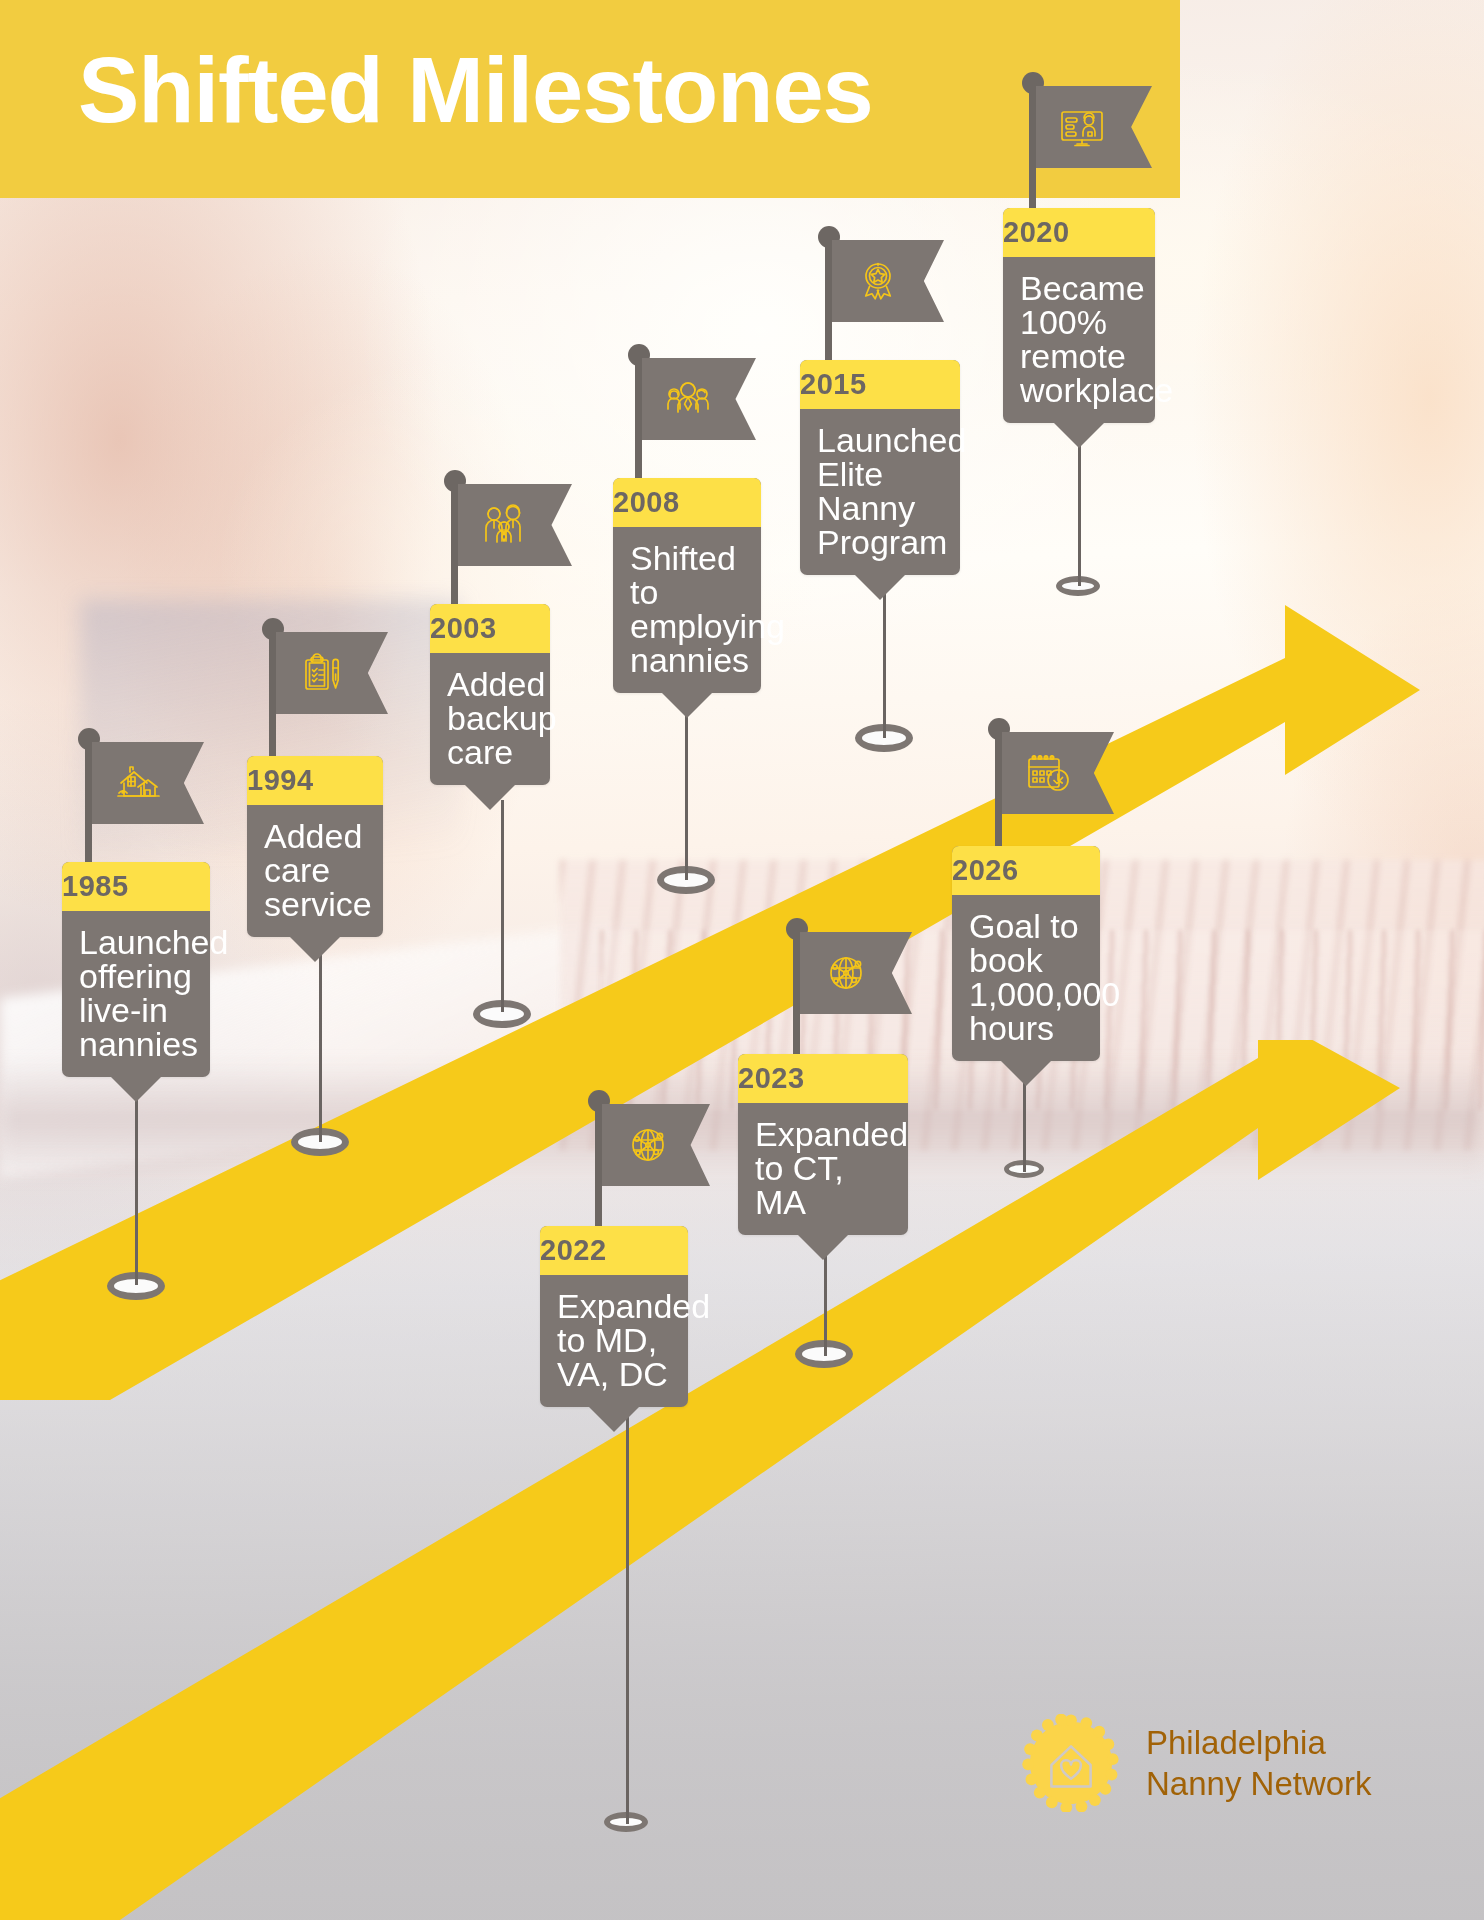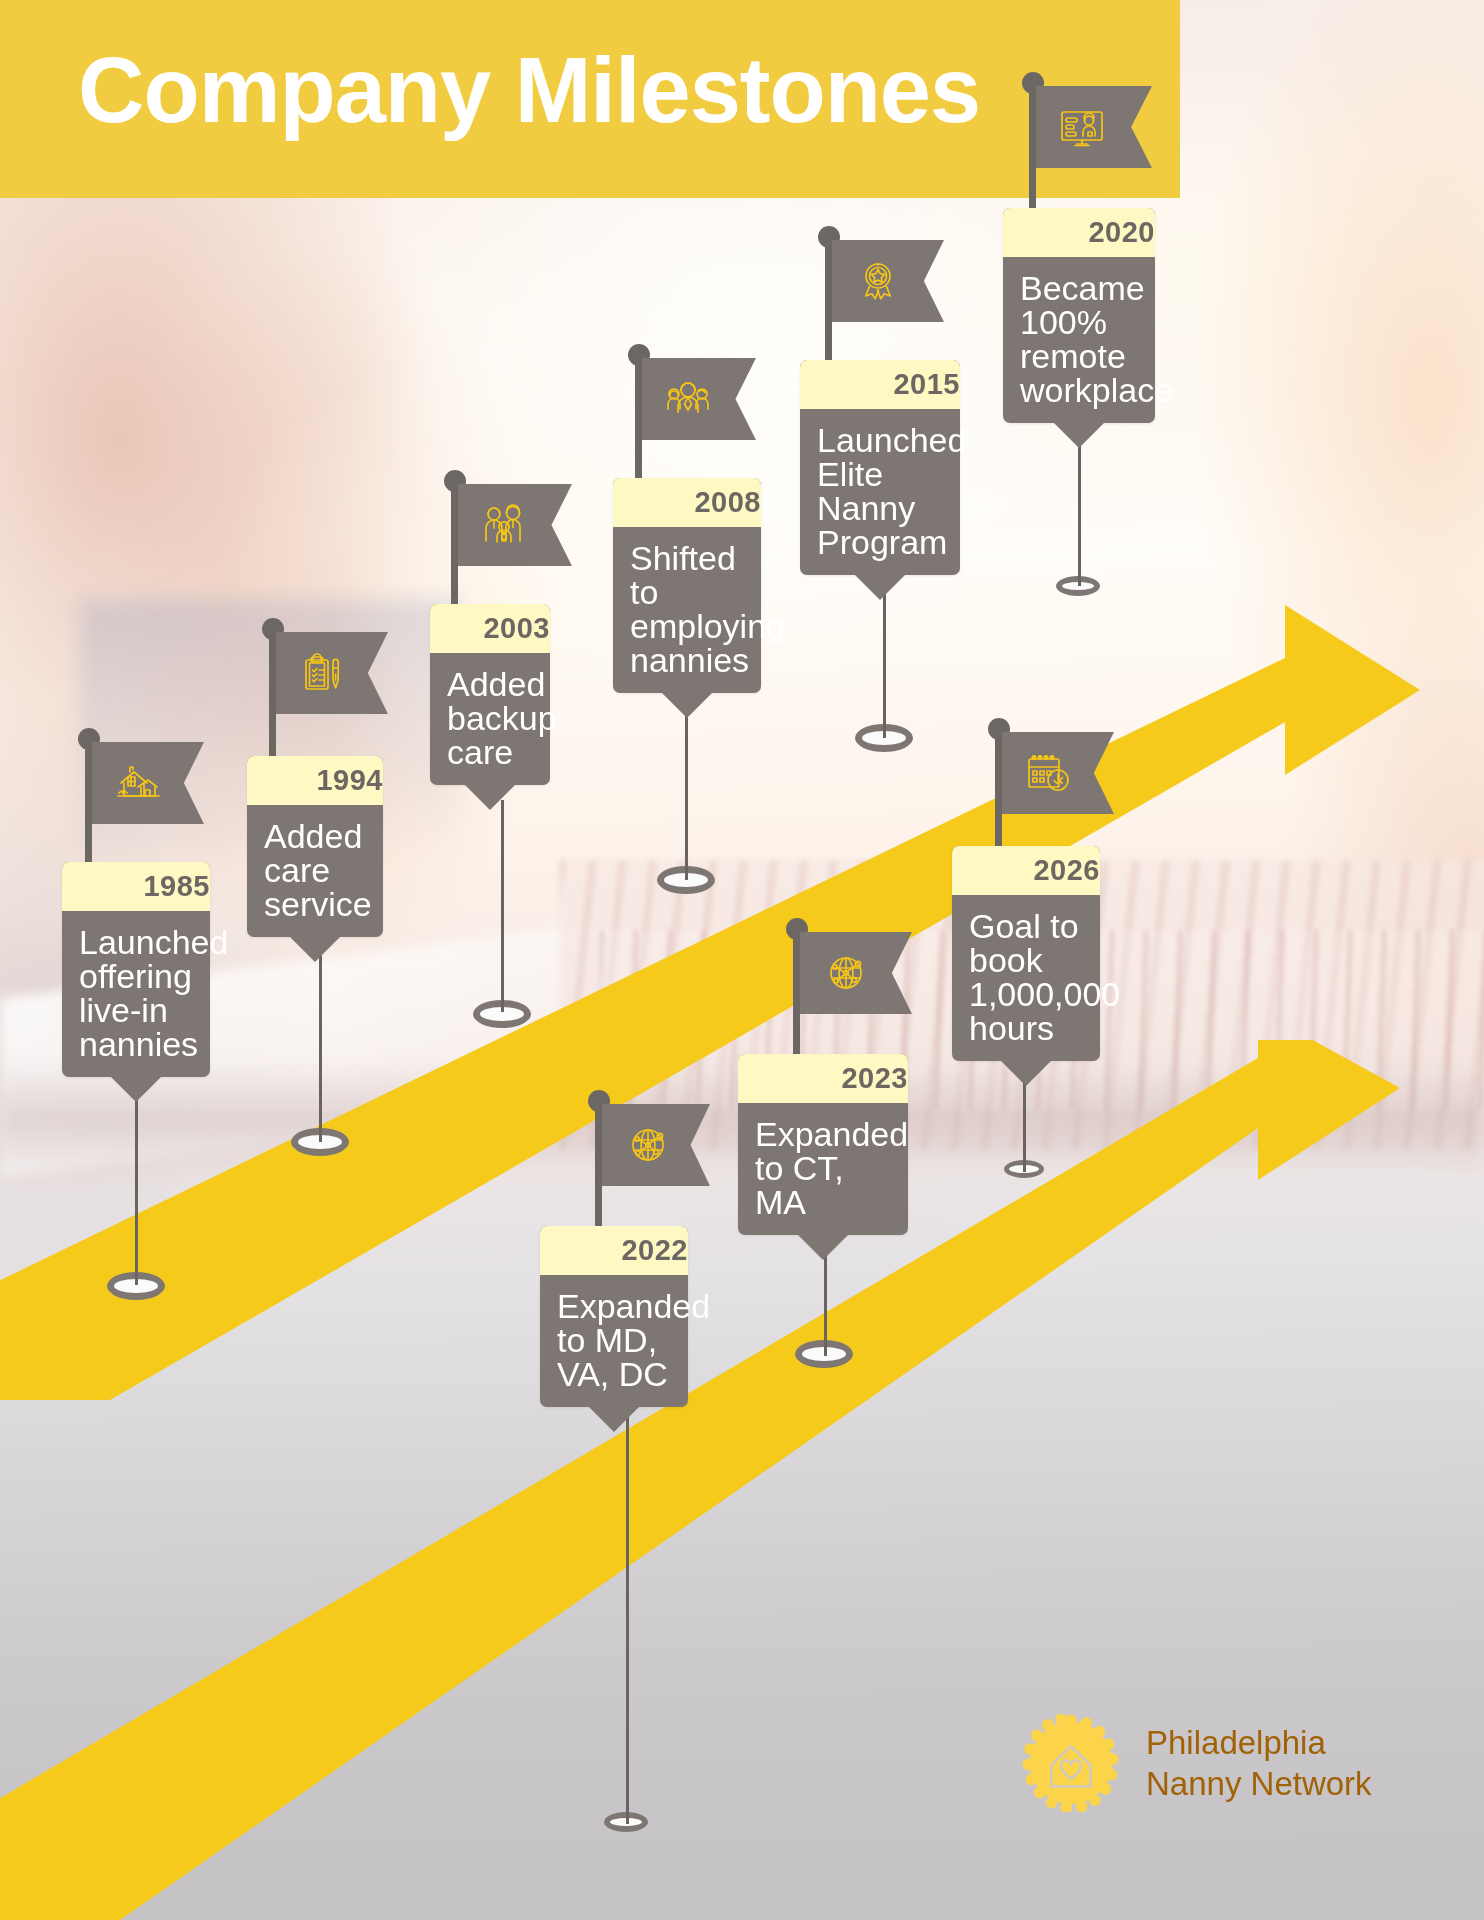--- a/index.html
+++ b/index.html
@@ -155,30 +155,29 @@
   .flag-icon svg { display: block; width: 100%; height: 100%; }
 
   
   .card {
     position: absolute;
     border-radius: 7px;
     background: #7d7672;
     box-shadow: 0 1px 3px rgba(0,0,0,0.08);
   }
   .card-year {
-    background: #fef9c3;
+    background: #fde047;
     border-radius: 7px 7px 0 0;
     color: #6d6763;
     font-size: 29px;
     font-weight: 700;
-    text-align: right;
+    text-align: left;
     line-height: 49px;
     height: 49px;
     letter-spacing: .5px;
-    padding-left: 24px;
   }
   .card-body {
     color: #ffffff;
     font-size: 34px;
     line-height: 34px;
     padding: 14px 17px 16px 17px;
     font-weight: 400;
   }
   .card-tail {
     position: absolute;
@@ -251,21 +250,21 @@
     </g>
   </svg>
 
   <svg class="ribbon" style="left:0;top:1040px;width:1484px;height:880px" viewBox="0 0 1484 880">
     <g>
       <polygon points="-20,880 -20,770 1258,18 1258,-30 1400,48 1258,140 1258,88 120,880" fill="#f6ca1a"></polygon>
     </g>
   </svg>
 
   <div class="header-bar"></div>
-  <div class="header-title">Company Milestones</div>
+  <div class="header-title">Shifted Milestones</div>
 
   <div class="socket" style="left:136px; top:1272px;"></div>
   <div class="socket" style="left:320px; top:1128px;"></div>
   <div class="socket" style="left:502px; top:1000px;"></div>
   <div class="socket" style="left:686px; top:866px;"></div>
   <div class="socket" style="left:884px; top:724px;"></div>
   <div class="socket" style="left:1078px; top:576px; width:44px; height:20px; border-width:6px; margin-left:-22px;"></div>
   <div class="socket" style="left:626px; top:1812px; width:44px; height:20px; border-width:6px; margin-left:-22px;"></div>
   <div class="socket" style="left:824px; top:1340px;"></div>
   <div class="socket" style="left:1024px; top:1160px; width:40px; height:18px; border-width:5px; margin-left:-20px;"></div>

